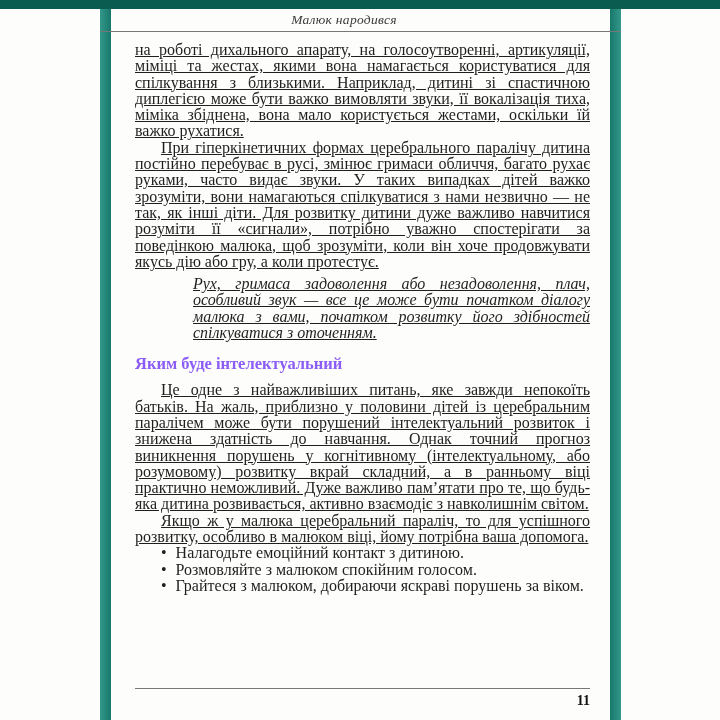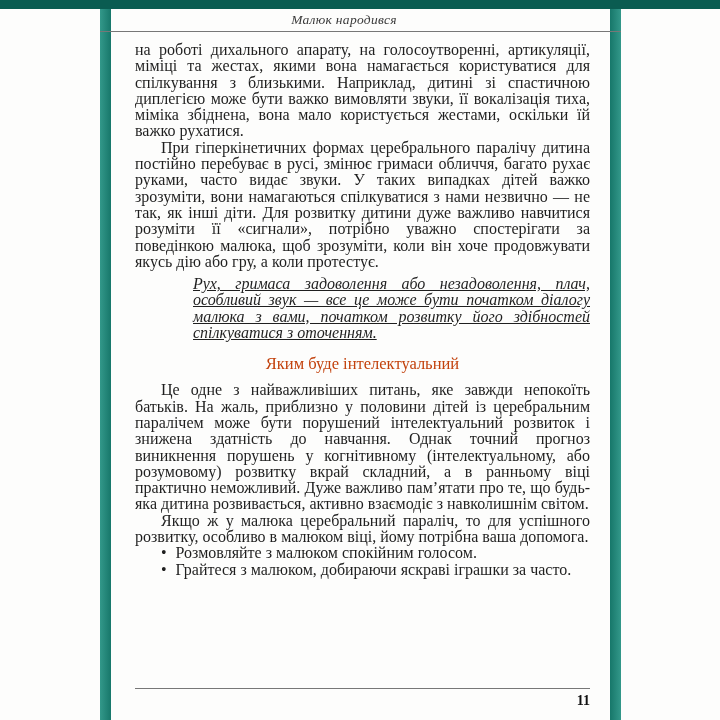--- a/index.html
+++ b/index.html
@@ -32,34 +32,33 @@
   }
   .head-rule {
     position: absolute; top: 31px; left: 100px; width: 521px; height: 1px;
     background: #777;
   }
   .content {
     position: absolute; left: 135px; top: 42px; width: 455px;
     font-size: 16px; line-height: 16.3px;
     text-align: justify;
   }
-  p.body-para { margin: 0; text-indent: 26px; }
+  p.body-para { margin: 0; text-indent: 26px; text-decoration: underline; }
   p.body-para.no-indent { text-indent: 0; }
   .quote {
     margin: 6px 0 6px 58px;
     font-style: italic;
     text-decoration: underline;
   }
   .heading {
     margin: 13px 0 9px 0;
-    text-align: center;
-    font-weight: normal;
+    font-weight: bold;
     font-size: 16.5px;
     line-height: 19px;
-    color: #c2410c;
+    color: #8b5cf6;
   }
   ul.bullets { margin: 0; padding: 0; list-style: none; }
   ul.bullets li { text-indent: 26px; margin: 0; }
   .bullet-char { padding-right: 9px; }
   .footer-rule {
     position: absolute; left: 135px; top: 688px; width: 455px; height: 1px;
     background: #777;
   }
   .page-number {
     position: absolute; left: 135px; top: 693px; width: 455px;
@@ -83,22 +82,25 @@
   <p class="body-para no-indent">на роботі дихального апарату, на голосоутворенні, артикуляції, міміці та жестах, якими вона намагається користуватися для спілкування з близькими. Наприклад, дитині зі спастичною диплегією може бути важко вимовляти звуки, її вокалізація тиха, міміка збіднена, вона мало користується жестами, оскільки їй важко рухатися.</p>
   <p class="body-para">При гіперкінетичних формах церебрального паралічу дитина постійно перебуває в русі, змінює гримаси обличчя, багато рухає руками, часто видає звуки. У таких випадках дітей важко зрозуміти, вони намагаються спілкуватися з нами незвично — не так, як інші діти. Для розвитку дитини дуже важливо навчитися розуміти її «сигнали», потрібно уважно спостерігати за поведінкою малюка, щоб зрозуміти, коли він хоче продовжувати якусь дію або гру, а коли протестує.</p>
   <div class="quote">Рух, гримаса задоволення або незадоволення, плач, особливий звук — все це може бути початком діалогу малюка з вами, початком розвитку його здібностей спілкуватися з оточенням.</div>
   <div class="heading">
     <div>Яким буде інтелектуальний</div>
   </div>
   <p class="body-para">Це одне з найважливіших питань, яке завжди непокоїть батьків. На жаль, приблизно у половини дітей із церебральним паралічем може бути порушений інтелектуальний розвиток і знижена здатність до навчання. Однак точний прогноз виникнення порушень у когнітивному (інтелектуальному, або розумовому) розвитку вкрай складний, а в ранньому віці практично неможливий. Дуже важливо пам’ятати про те, що будь-яка дитина розвивається, активно взаємодіє з навколишнім світом.</p>
   <p class="body-para">Якщо ж у малюка церебральний параліч, то для успішного розвитку, особливо в малюком віці, йому потрібна ваша допомога.</p>
   <ul class="bullets">
     <li>
+      <span class="bullet-char">•</span><span>Налагодьте емоційний контакт з дитиною.</span>
+    </li>
+    <li>
       <span class="bullet-char">•</span><span>Розмовляйте з малюком спокійним голосом.</span>
     </li>
     <li>
-      <span class="bullet-char">•</span><span>Грайтеся з малюком, добираючи яскраві іграшки за часто.</span>
+      <span class="bullet-char">•</span><span>Грайтеся з малюком, добираючи яскраві порушень за віком.</span>
     </li>
   </ul>
 </div>
 
 <div class="footer-rule"></div>
 <div class="page-number">11</div>
 
 </body></html>

